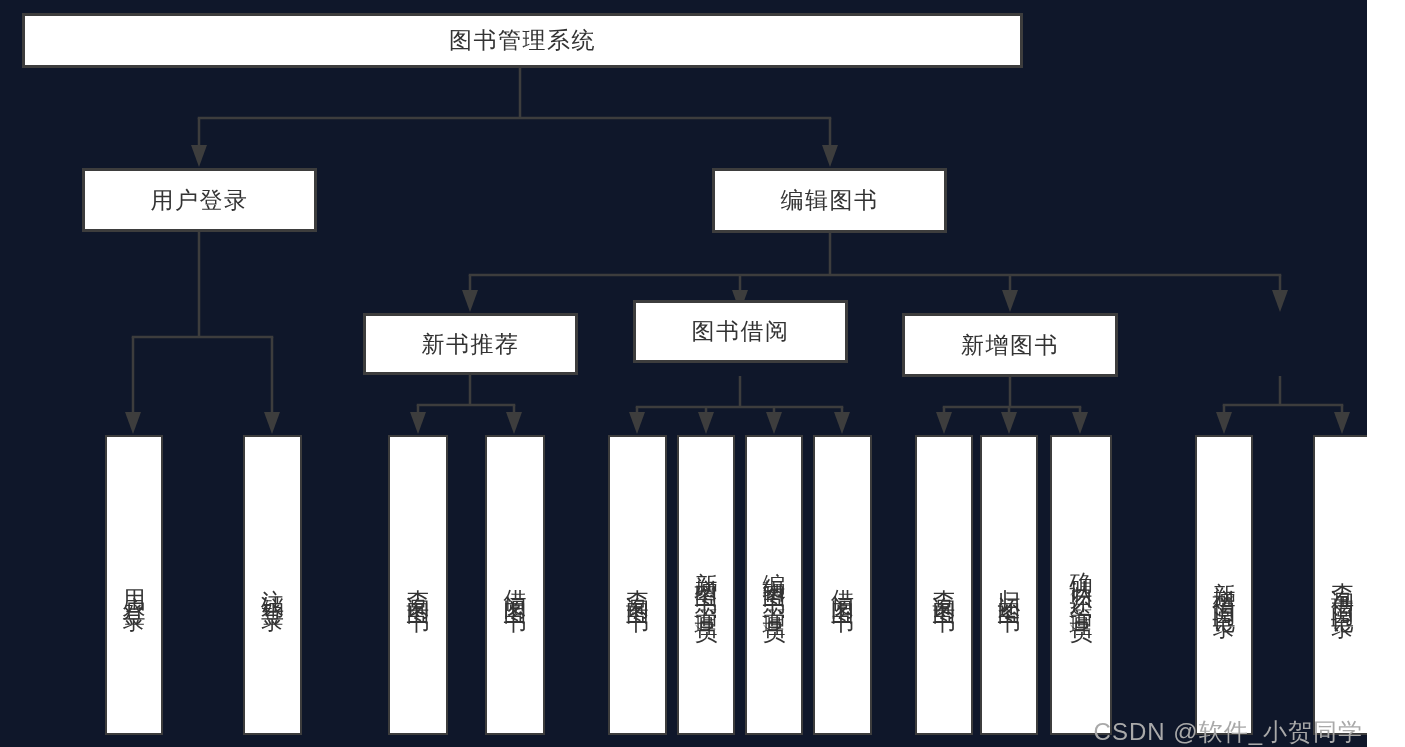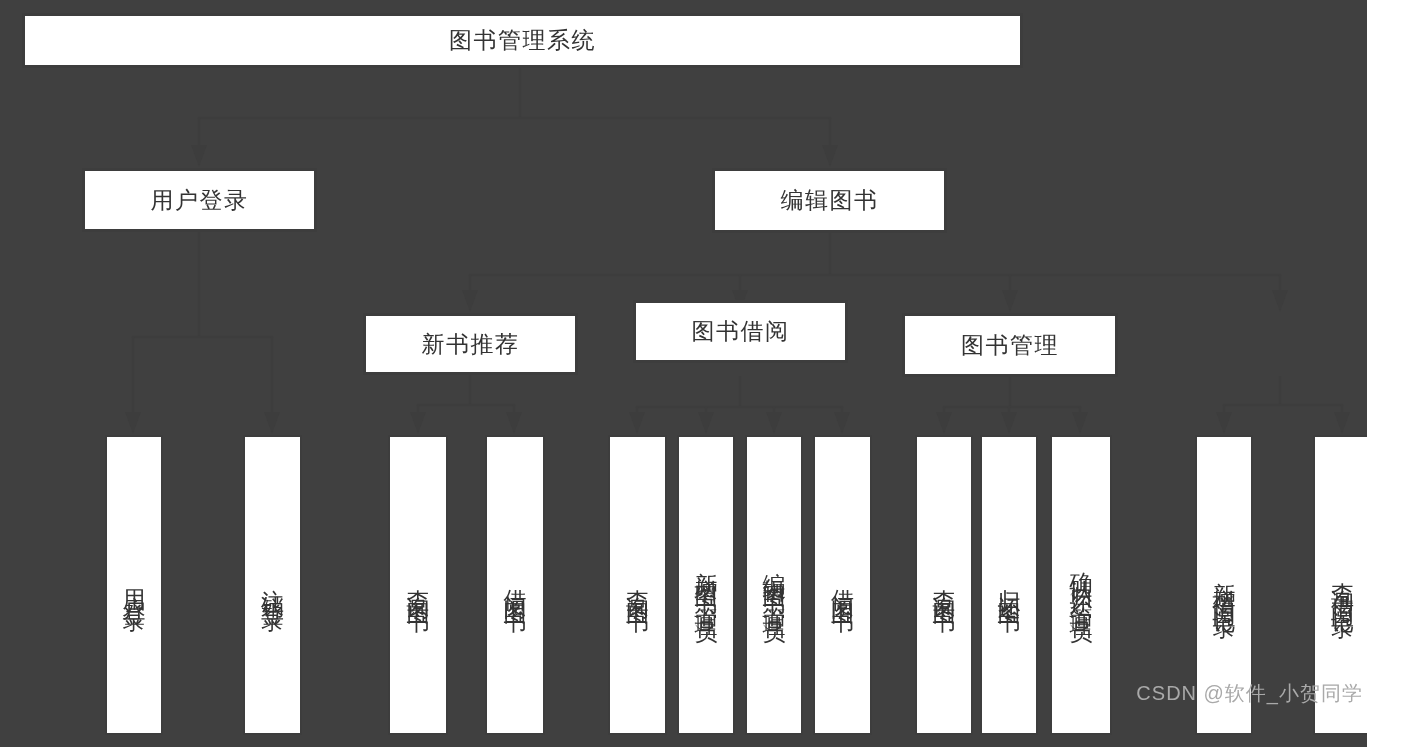--- a/index.html
+++ b/index.html
@@ -5,21 +5,21 @@
   html, body {
     margin: 0;
     padding: 0;
     background: #ffffff;
     font-family: "Liberation Sans", sans-serif;
   }
   .canvas {
     position: relative;
     width: 1367px;
     height: 747px;
-    background: #404040;
+    background: #0f172a;
     overflow: hidden;
   }
   svg.connectors {
     position: absolute;
     left: 0; top: 0;
     width: 1405px; height: 747px;
     z-index: 1;
   }
   .node {
     position: absolute;
@@ -40,23 +40,23 @@
   .node.v {
     top: 435px;
     height: 300px;
     border-width: 2px;
     writing-mode: vertical-rl;
     text-orientation: mixed;
     letter-spacing: 7px;
   }
   .watermark {
     position: absolute;
-    top: 680px;
+    top: 716px;
     right: 4px;
-    font-size: 20px;
+    font-size: 24px;
     color: #a9a9a9;
     letter-spacing: 1px;
     z-index: 3;
     white-space: nowrap;
   }
 </style>
 </head>
 <body>
 
 <div class="canvas">
@@ -127,21 +127,21 @@
     </g>
   </svg>
 
   <div class="node h" style="left:22px;top:13px;width:1001px;height:55px">图书管理系统</div>
 
   <div class="node h" style="left:82px;top:168px;width:235px;height:64px">用户登录</div>
   <div class="node h" style="left:712px;top:168px;width:235px;height:65px">编辑图书</div>
 
   <div class="node h" style="left:363px;top:313px;width:215px;height:62px">新书推荐</div>
   <div class="node h" style="left:633px;top:300px;width:215px;height:63px">图书借阅</div>
-  <div class="node h" style="left:902px;top:313px;width:216px;height:64px">图书管理</div>
+  <div class="node h" style="left:902px;top:313px;width:216px;height:64px">新增图书</div>
 
   <div class="node v" style="left:105px;width:58px">用户登录</div>
   <div class="node v" style="left:243px;width:59px">注销登录</div>
 
   <div class="node v" style="left:388px;width:60px">查询图书</div>
   <div class="node v" style="left:485px;width:60px">借阅图书</div>
 
   <div class="node v" style="left:608px;width:59px">查询图书</div>
   <div class="node v" style="left:677px;width:58px">新增图书（管理员）</div>
   <div class="node v" style="left:745px;width:58px">编辑图书（管理员）</div>

